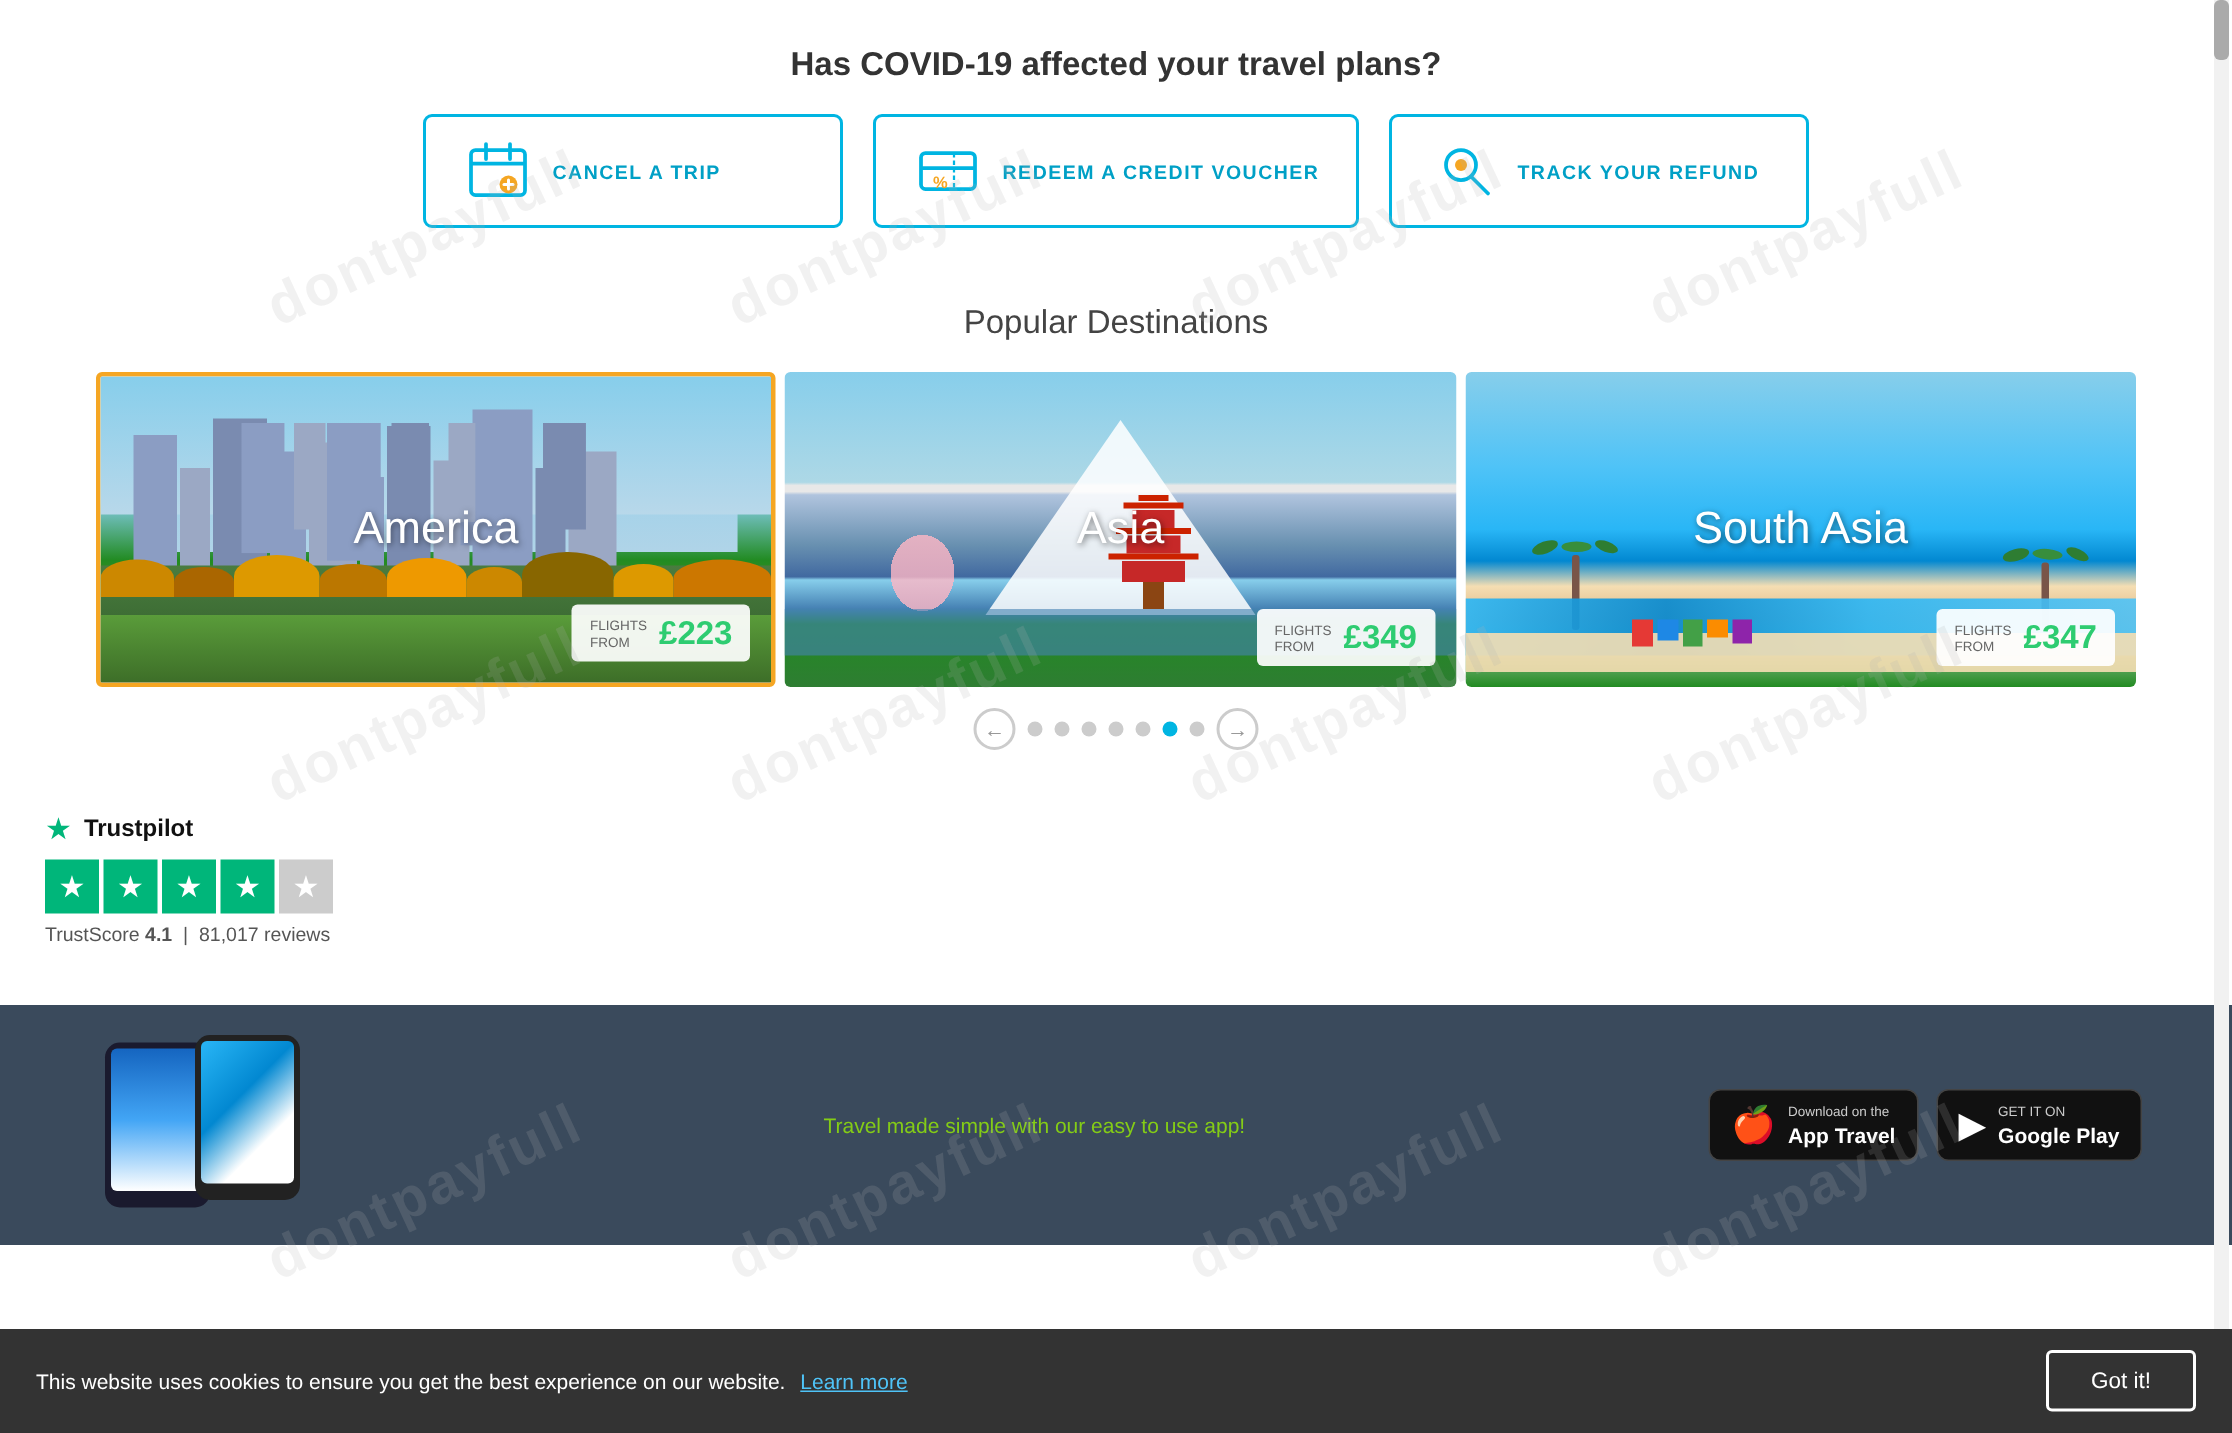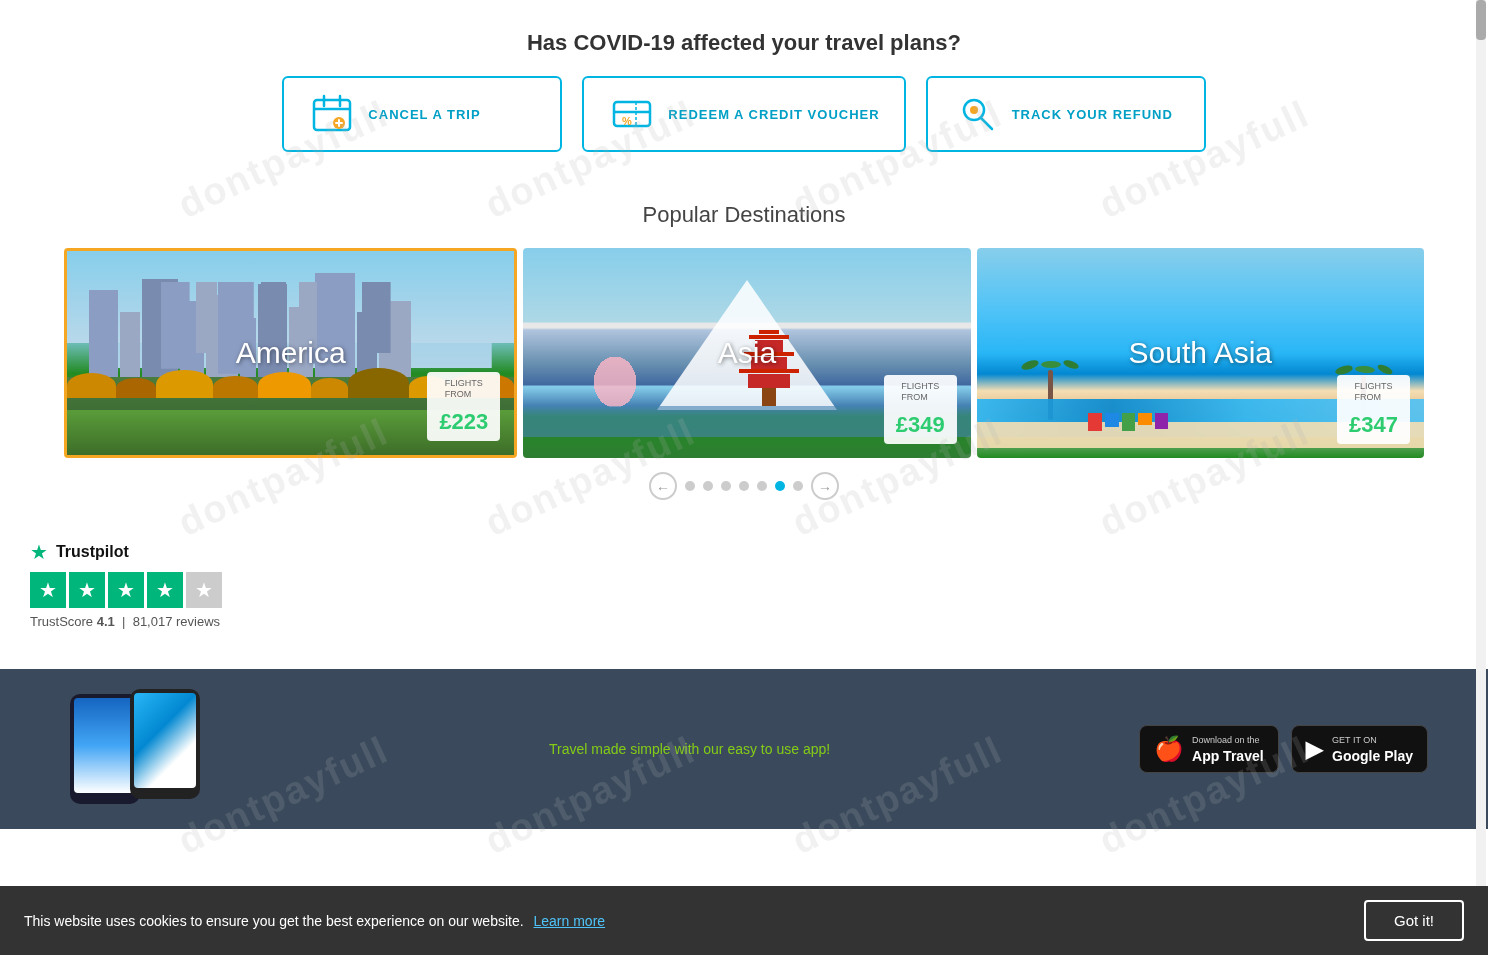--- a/index.html
+++ b/index.html
@@ -144,23 +144,22 @@
       white-space: nowrap;
     }
     .dest-card .dest-price-box {
       position: absolute;
       bottom: 14px;
       right: 14px;
       background: rgba(255,255,255,0.92);
       border-radius: 4px;
       padding: 6px 12px;
       display: flex;
-      align-items: center;
+      align-items: flex-end;
       gap: 8px;
-      flex-direction: column;
     }
     .dest-card .flights-from {
       font-size: 9px;
       color: #666;
       text-transform: uppercase;
       line-height: 1.3;
     }
     .dest-card .price {
       font-size: 22px;
       font-weight: 700;

